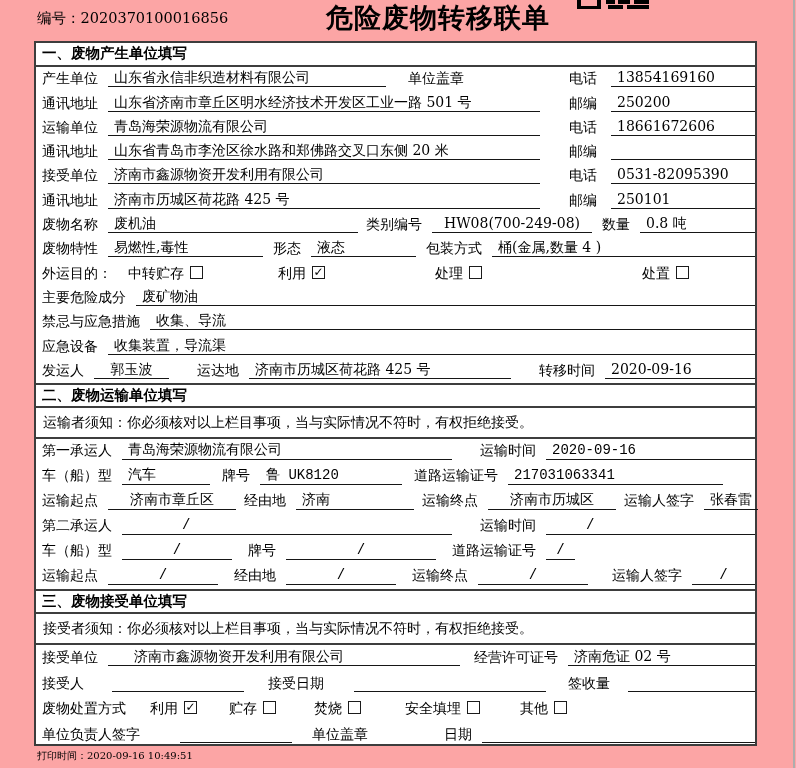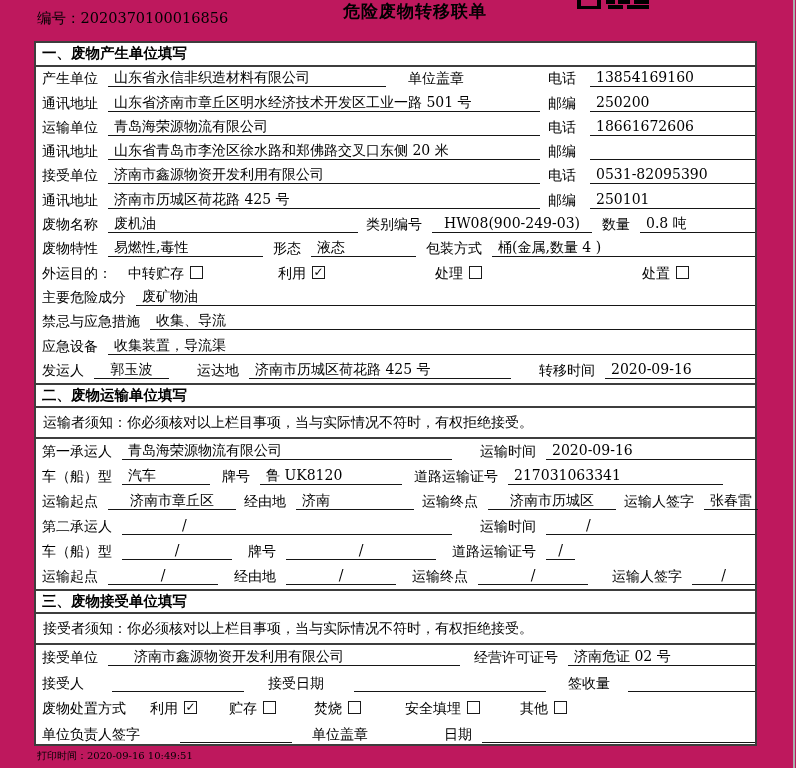--- a/index.html
+++ b/index.html
@@ -1,23 +1,23 @@
 <!DOCTYPE html>
 <html><head>
 <meta charset="utf-8">
 <style>
   * { margin:0; padding:0; box-sizing:border-box; }
   html,body { width:796px; height:768px; background:#ffffff; color:#000;
     font-family:"DejaVu Serif","Liberation Serif",serif; font-size:14px; overflow:hidden; }
-  .page { position:relative; width:796px; height:768px; background:#be185d; }
+  .page { position:relative; width:796px; height:768px; background:#fca5a5; }
   .edge-right { position:absolute; top:0; bottom:0; right:1px; width:2px; background:#adadad; }
 
   
   .doc-number { position:absolute; left:37px; top:9px; font-size:14.5px; white-space:nowrap; }
-  .doc-title { position:absolute; left:343px; top:0px; font-size:17px; font-weight:bold;
+  .doc-title { position:absolute; left:326px; top:0px; font-size:27px; font-weight:bold;
     font-family:"DejaVu Sans","Liberation Sans",sans-serif; letter-spacing:1px; white-space:nowrap; }
   
   .qr { position:absolute; left:577px; top:0; width:72px; height:10px; }
   .qr div { position:absolute; background:#000; }
   .qr .qa { left:0; top:0; width:24px; height:9px; background:transparent;
     border-left:4px solid #000; border-right:4px solid #000; border-bottom:3px solid #000; }
   .qr .qb { left:29px; top:0; width:9px; height:4px; }
   .qr .qc { left:31px; top:5px; width:15px; height:4px; }
   .qr .qd { left:41px; top:0; width:12px; height:4px; }
   .qr .qe { left:50px; top:5px; width:22px; height:4px; }
@@ -26,28 +26,28 @@
   
   .form { position:absolute; left:34px; top:41px; width:723px; height:705px;
     border:2px solid #3d3d3d; background:#fff; }
   .shead { height:24px; line-height:21px; padding-left:6px; font-size:14.5px; font-weight:bold;
     font-family:"DejaVu Sans","Liberation Sans",sans-serif; border-bottom:2px solid #3d3d3d; }
   .shead.mid { border-top:2px solid #3d3d3d; height:25px; }
   .notice { height:31px; line-height:29px; padding-left:7px; border-bottom:2px solid #3d3d3d; white-space:nowrap; }
 
   .row { position:relative; display:flex; align-items:flex-end; padding:0 0 4px 6px; }
   .s1row { height:24.3px; }
-  .s2row { height:25px; }
+  .s2row { height:25px;font-family:Liberation Mono, monospace; }
   .s3row { height:25.5px; }
   .lbl { line-height:17px; white-space:nowrap; padding-right:10px; flex:none; }
   .uv  { line-height:17px; border-bottom:1px solid #161616; padding:0 6px; white-space:nowrap; flex:none; }
   .grow { flex:1 1 auto; }
   .ctr { text-align:center; }
   .rgt { position:absolute; left:512px; right:0; bottom:4px; display:flex; align-items:flex-end; }
-  .rgt .lbl { width:42px; padding-right:0; }
+  .rgt .lbl { width:42px; padding-right:0;margin-left:21px; }
   .cb { flex:none; width:13px; height:13px; border:1.5px solid #1b1b1b; margin:0 0 3px 6px;
     line-height:11px; text-align:center; font-size:12px;
     font-family:"DejaVu Sans","Liberation Sans",sans-serif; }
 
   .print-time { position:absolute; left:37px; top:749px; font-size:10px; white-space:nowrap; }
 </style>
 </head>
 <body>
 
 <div class="page">
@@ -123,21 +123,21 @@
       <span class="rgt">
         <span class="lbl">邮编</span>
         <span class="uv grow">250101</span>
       </span>
     </div>
 
     <div class="row s1row">
       <span class="lbl">废物名称</span>
       <span class="uv" style="width:250px">废机油</span>
       <span class="lbl" style="margin-left:8px">类别编号</span>
-      <span class="uv ctr" style="width:160px">HW08(900-249-03)</span>
+      <span class="uv ctr" style="width:160px">HW08(700-249-08)</span>
       <span class="lbl" style="margin-left:10px">数量</span>
       <span class="uv grow">0.8 吨</span>
     </div>
 
     <div class="row s1row">
       <span class="lbl">废物特性</span>
       <span class="uv" style="width:155px">易燃性,毒性</span>
       <span class="lbl" style="margin-left:10px">形态</span>
       <span class="uv" style="width:105px">液态</span>
       <span class="lbl" style="margin-left:10px">包装方式</span>

